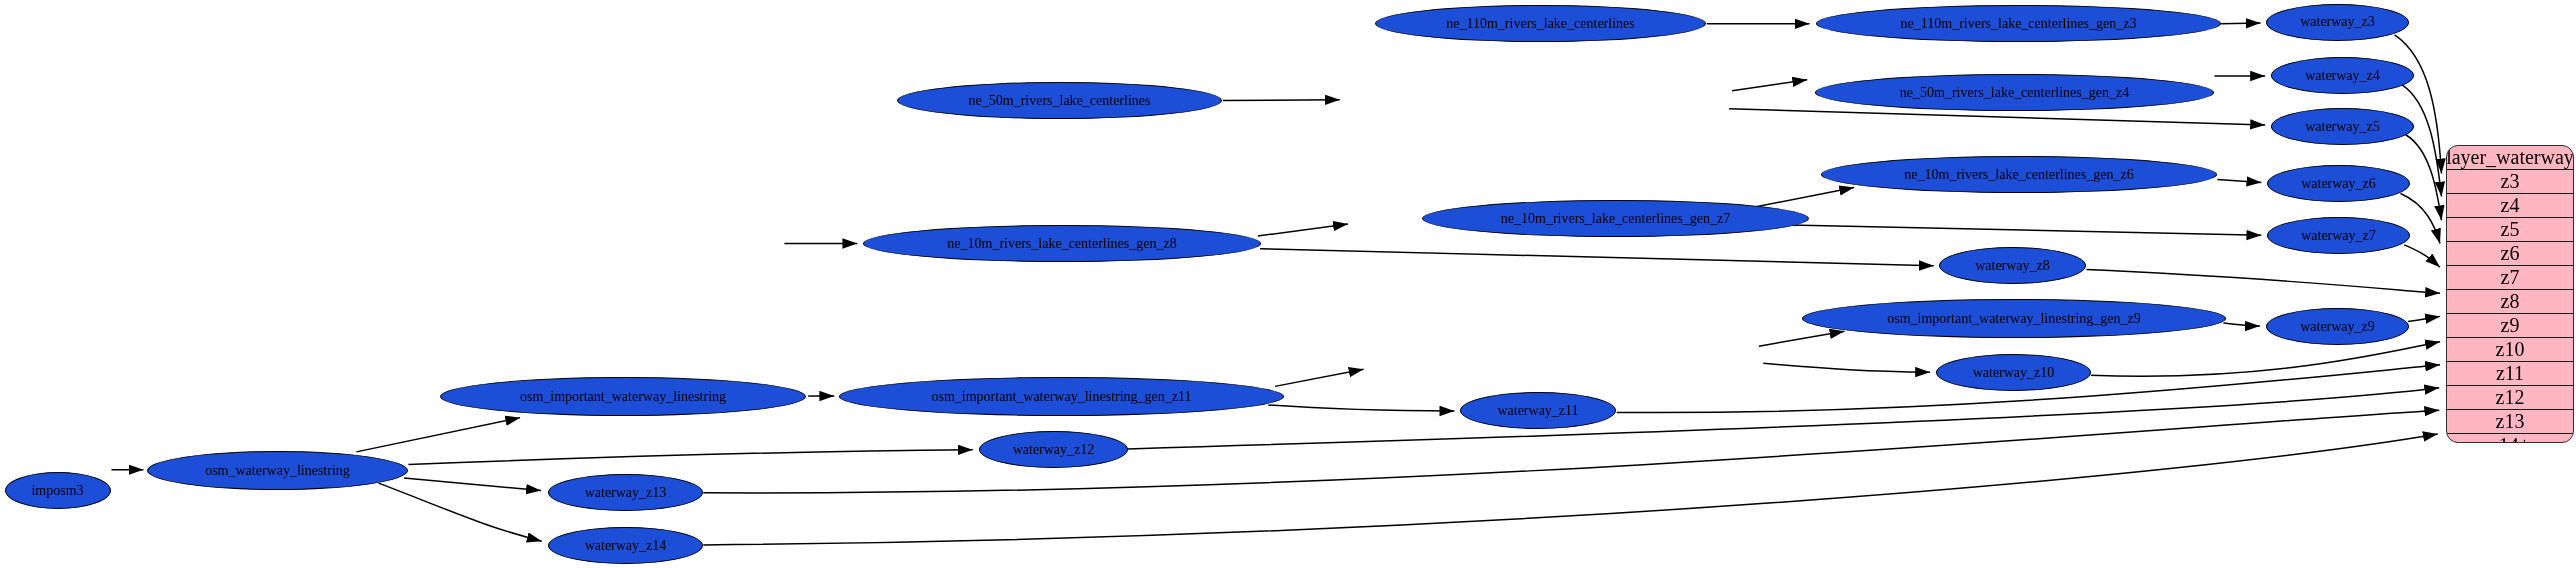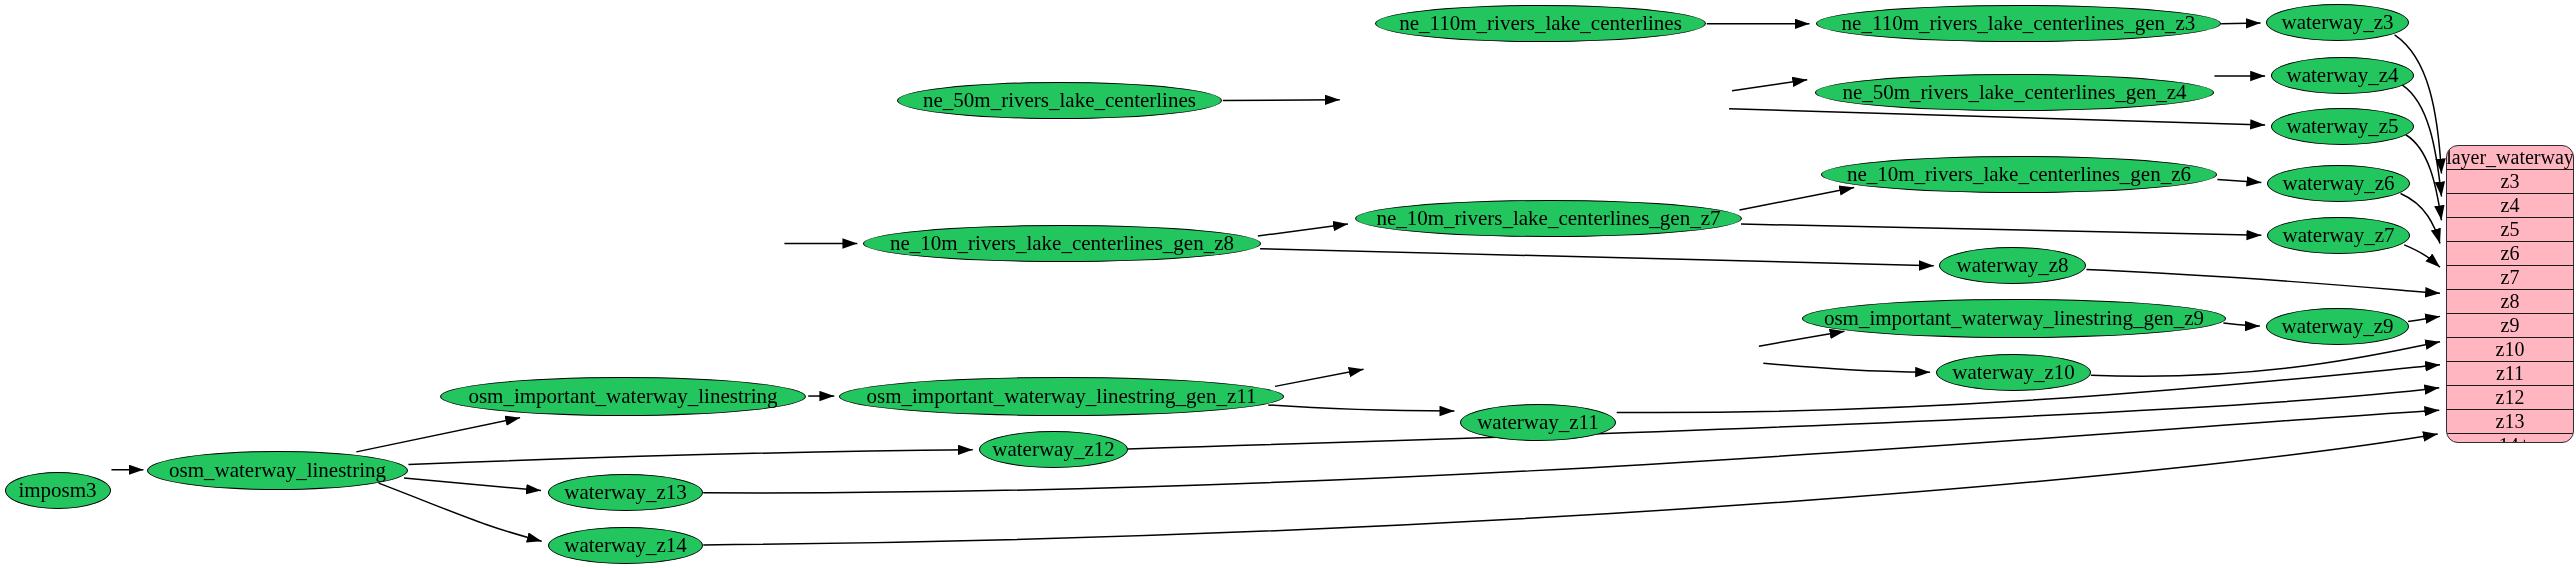--- a/index.html
+++ b/index.html
@@ -1,21 +1,21 @@
 <!DOCTYPE html>
 <html style="font-size:12px"><head>
 <meta charset="utf-8">
 <style>
   html,body{margin:0;padding:0;background:#ffffff;}
   #canvas{position:relative;width:2576px;height:568px;background:#ffffff;overflow:hidden;
           font-family:"Liberation Serif", serif;}
   #edges{position:absolute;left:0;top:0;width:2576px;height:568px;}
   .node{position:absolute;box-sizing:border-box;border:1.5px solid #000;border-radius:50%;
-        background:#22c55e;display:flex;align-items:center;justify-content:center;
-        font-size:21px;color:#000;white-space:nowrap;z-index:2;}
+        background:#1d4ed8;display:flex;align-items:center;justify-content:center;
+        font-size:14px;color:#000;white-space:nowrap;z-index:2;}
   .record{position:absolute;box-sizing:border-box;background:#ffb6c1;border:1.5px solid #2e2e2e;
           border-radius:12px;display:flex;flex-direction:column;z-index:2;
           font-size:20px;color:#000;overflow:hidden;}
   .record .row{flex:1;display:flex;align-items:center;justify-content:center;
                border-top:1.5px solid #1a1a1a;white-space:nowrap;}
   .record .row:first-child{border-top:none;}
 </style>
 </head>
 <body>
 
@@ -102,21 +102,21 @@
 
   <div class="node" style="left:1815px;top:74px;width:399px;height:37px">
     <span>ne_50m_rivers_lake_centerlines_gen_z4</span>
     </div>
 
 
   <div class="node" style="left:863px;top:225px;width:398px;height:37px">
     <span>ne_10m_rivers_lake_centerlines_gen_z8</span>
     </div>
 
-  <div class="node" style="left:1355px;top:200px;width:387px;height:37px">
+  <div class="node" style="left:1422px;top:200px;width:387px;height:37px">
     <span>ne_10m_rivers_lake_centerlines_gen_z7</span>
     </div>
 
   <div class="node" style="left:1821px;top:156px;width:396px;height:37px">
     <span>ne_10m_rivers_lake_centerlines_gen_z6</span>
     </div>
 
   <div class="node" style="left:2266px;top:3.7px;width:143px;height:37px">
     <span>waterway_z3</span>
     </div>
@@ -142,21 +142,21 @@
     </div>
 
   <div class="node" style="left:2266px;top:308px;width:143px;height:37px">
     <span>waterway_z9</span>
     </div>
 
   <div class="node" style="left:1936px;top:354px;width:155px;height:37px">
     <span>waterway_z10</span>
     </div>
 
-  <div class="node" style="left:1460px;top:404px;width:156px;height:37px">
+  <div class="node" style="left:1460px;top:392px;width:156px;height:37px">
     <span>waterway_z11</span>
     </div>
 
   <div class="node" style="left:979px;top:431px;width:149px;height:37px">
     <span>waterway_z12</span>
     </div>
 
   <div class="node" style="left:548px;top:474px;width:155px;height:37px">
     <span>waterway_z13</span>
     </div>

